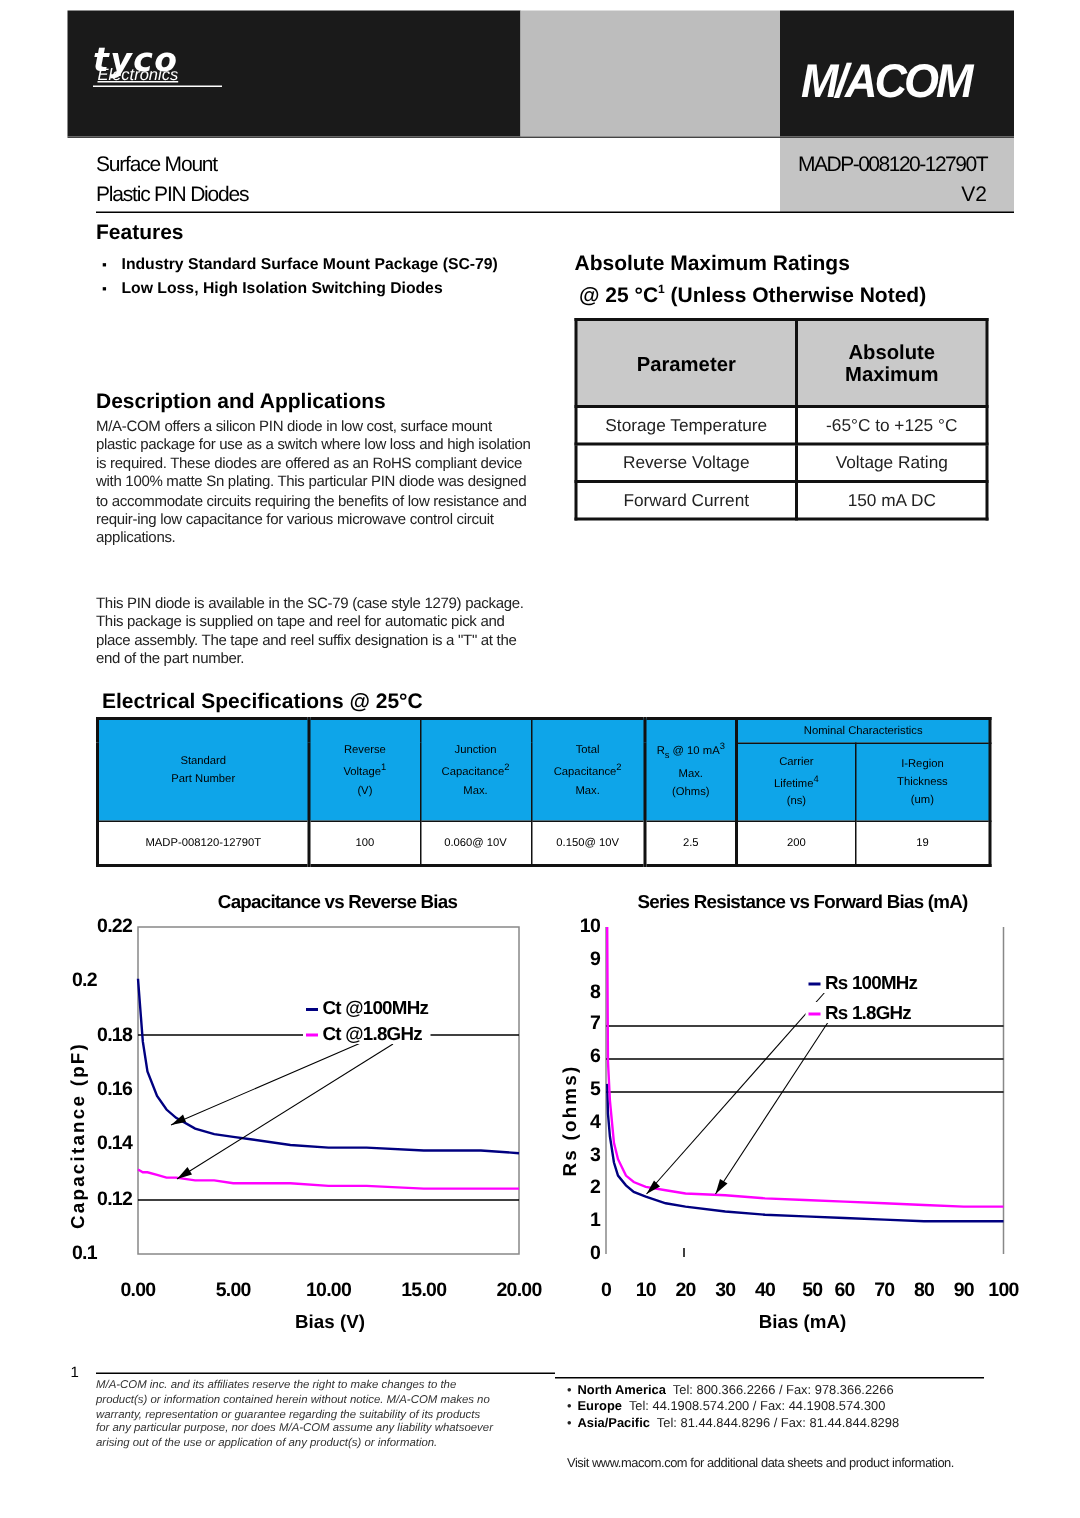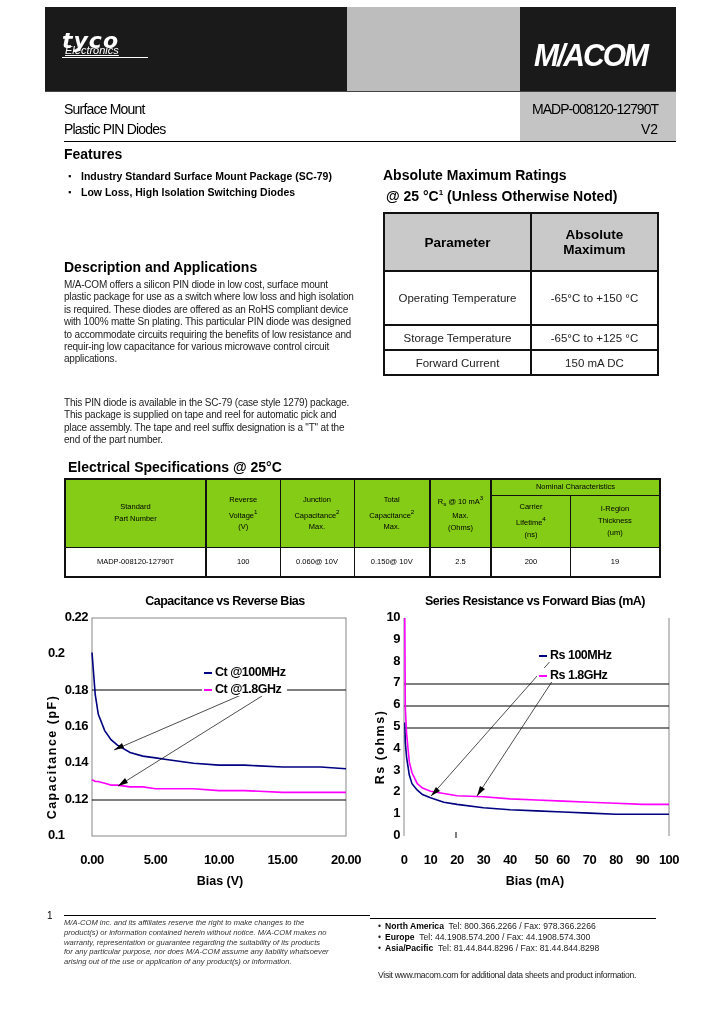--- a/index.html
+++ b/index.html
@@ -29,21 +29,21 @@
 
   
   .rt { left: 383px; top: 212px; width: 276px; border-collapse: collapse; font-size: 11.5px; }
   .rt td, .rt th { border: 2px solid #111; text-align: center; }
   .rt th { background: #c9c9c9; font-weight: bold; font-size: 13.5px; height: 58px; }
   .rt td { color: #222; }
 
   
   .et { left: 64px; top: 478px; width: 597px; border-collapse: collapse; font-size: 7.5px; }
   .et td, .et th { border: 1px solid #111; text-align: center; font-weight: normal; }
-  .et th { background: #84cc16; line-height: 12px; }
+  .et th { background: #0ea5e9; line-height: 12px; }
   .et .thick { border-left: 2px solid #111; }
   .et { border: 2px solid #111; }
   .et td { height: 30px; }
 
   
   .chart-title { font-size: 12.5px; font-weight: bold; letter-spacing: -0.5px; text-align: center; }
   .tick { font-size: 13px; font-weight: bold; letter-spacing: -0.5px; }
   .axlbl { font-size: 12.5px; font-weight: bold; }
   .leg { font-size: 12.5px; font-weight: bold; letter-spacing: -0.5px; background: #fff; padding: 0 2px; }
 
@@ -84,27 +84,27 @@
 <div class="abs para" style="top:397px">This PIN diode is available in the SC-79 (case style 1279) package. This package is supplied on tape and reel for automatic pick and place assembly. The tape and reel suffix designation is a "T" at the end of the part number.</div>
 
 <h2 style="left:383px; top:167px">Absolute Maximum Ratings</h2>
 <h2 style="left:386px; top:188px"><span>@ 25 °C</span><sup style="font-size:8px">1</sup><span> (Unless Otherwise Noted)</span></h2>
 <table class="abs rt">
   <tbody>
       <tr>
     <th style="width:147px">Parameter</th>
     <th><span>Absolute</span><br><span>Maximum</span></th>
   </tr>
-  <tr style="height:54px">
-        <td>Operating Temperature</td>
-        <td>-65°C to +150 °C</td>
-      </tr>
   <tr style="height:25px">
         <td>Storage Temperature</td>
         <td>-65°C to +125 °C</td>
+      </tr>
+  <tr style="height:25px">
+        <td>Reverse Voltage</td>
+        <td>Voltage Rating</td>
       </tr>
   <tr style="height:25px">
         <td>Forward Current</td>
         <td>150 mA DC</td>
       </tr>
 </tbody>
   </table>
 
 <h2 style="left:68px; top:459px">Electrical Specifications @ 25°C</h2>
 <table class="abs et">

